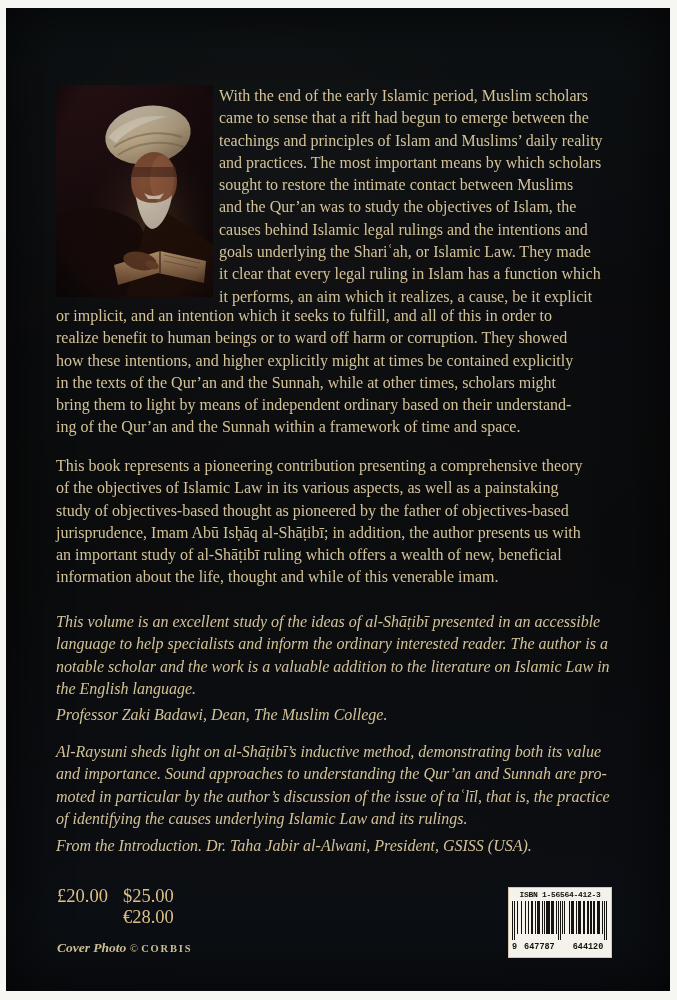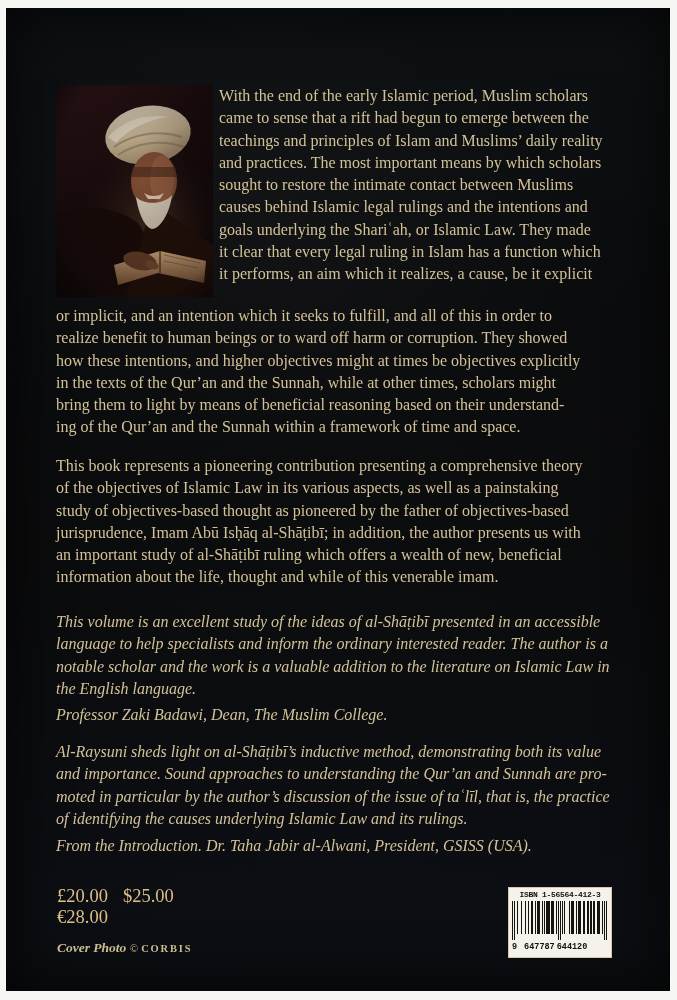--- a/index.html
+++ b/index.html
@@ -32,20 +32,21 @@
   .fullp1{left:50px;top:297px;width:612px;}
   .about{left:50px;top:447px;width:612px;}
   .endorse1{left:50px;top:603px;width:612px;}
   .attr1{left:50px;top:696px;width:612px;}
   .endorse2{left:50px;top:733px;width:612px;}
   .attr2{left:50px;top:827px;width:612px;}
   .prices{
     position:absolute;left:51px;top:878px;
     color:#ddbf87;font-size:18.5px;line-height:20.5px;
     font-variant-numeric:oldstyle-nums;
+    text-align:right;
   }
   .prices .gap{display:inline-block;width:15px;}
   .credit{
     position:absolute;left:51px;top:932px;color:#cdbd92;font-size:13px;
   }
   .credit .c-label{font-style:italic;font-weight:bold;font-size:13.5px;margin-top:40px;}
   .credit .c-symbol{font-size:11px;}
   .credit .c-agency{font-size:10.5px;letter-spacing:1.8px;font-weight:bold;}
   .barcode-box{
     position:absolute;left:502px;top:879px;width:104px;height:71px;
@@ -58,21 +59,21 @@
   }
   .bars{position:absolute;left:3px;top:13px;}
   .bdigits{
     position:absolute;left:2px;bottom:4px;width:98px;height:11px;
     font-family:"Liberation Mono", monospace;font-size:8.5px;font-weight:700;
     color:#15130f;display:flex;
   }
   .bdigits span{background:#f4f2ea;padding:0 1px;}
   .bdigits .g1{margin-left:0;}
   .bdigits .g2{margin-left:5px;}
-  .bdigits .g3{margin-left:0;}
+  .bdigits .g3{margin-left:16px;}
 </style>
 </head>
 <body>
 
 <div class="page">
   <div class="cover">
 
     <div class="photo">
       <svg width="157" height="212" viewBox="0 0 157 212">
         <defs>
@@ -121,31 +122,32 @@
         <rect width="157" height="212" fill="url(#vig)"></rect>
       </svg>
     </div>
 
     <div class="tblock wrapped">
         <div class="tline">With the end of the early Islamic period, Muslim scholars</div>
         <div class="tline">came to sense that a rift had begun to emerge between the</div>
         <div class="tline">teachings and principles of Islam and Muslims’ daily reality</div>
         <div class="tline">and practices. The most important means by which scholars</div>
         <div class="tline">sought to restore the intimate contact between Muslims</div>
+        <div class="tline">and the Qur’an was to study the objectives of Islam, the</div>
         <div class="tline">causes behind Islamic legal rulings and the intentions and</div>
         <div class="tline">goals underlying the Shariʿah, or Islamic Law. They made</div>
         <div class="tline">it clear that every legal ruling in Islam has a function which</div>
         <div class="tline">it performs, an aim which it realizes, a cause, be it explicit</div>
       </div>
     <div class="tblock fullp1">
         <div class="tline">or implicit, and an intention which it seeks to fulfill, and all of this in order to</div>
         <div class="tline">realize benefit to human beings or to ward off harm or corruption. They showed</div>
-        <div class="tline">how these intentions, and higher objectives might at times be objectives explicitly</div>
+        <div class="tline">how these intentions, and higher explicitly might at times be contained explicitly</div>
         <div class="tline">in the texts of the Qur’an and the Sunnah, while at other times, scholars might</div>
-        <div class="tline">bring them to light by means of beneficial reasoning based on their understand-</div>
+        <div class="tline">bring them to light by means of independent ordinary based on their understand-</div>
         <div class="tline">ing of the Qur’an and the Sunnah within a framework of time and space.</div>
       </div>
 
     <div class="tblock about">
         <div class="tline">This book represents a pioneering contribution presenting a comprehensive theory</div>
         <div class="tline">of the objectives of Islamic Law in its various aspects, as well as a painstaking</div>
         <div class="tline">study of objectives-based thought as pioneered by the father of objectives-based</div>
         <div class="tline">jurisprudence, Imam Abū Isḥāq al-Shāṭibī; in addition, the author presents us with</div>
         <div class="tline">an important study of al-Shāṭibī ruling which offers a wealth of new, beneficial</div>
         <div class="tline">information about the life, thought and while of this venerable imam.</div>

